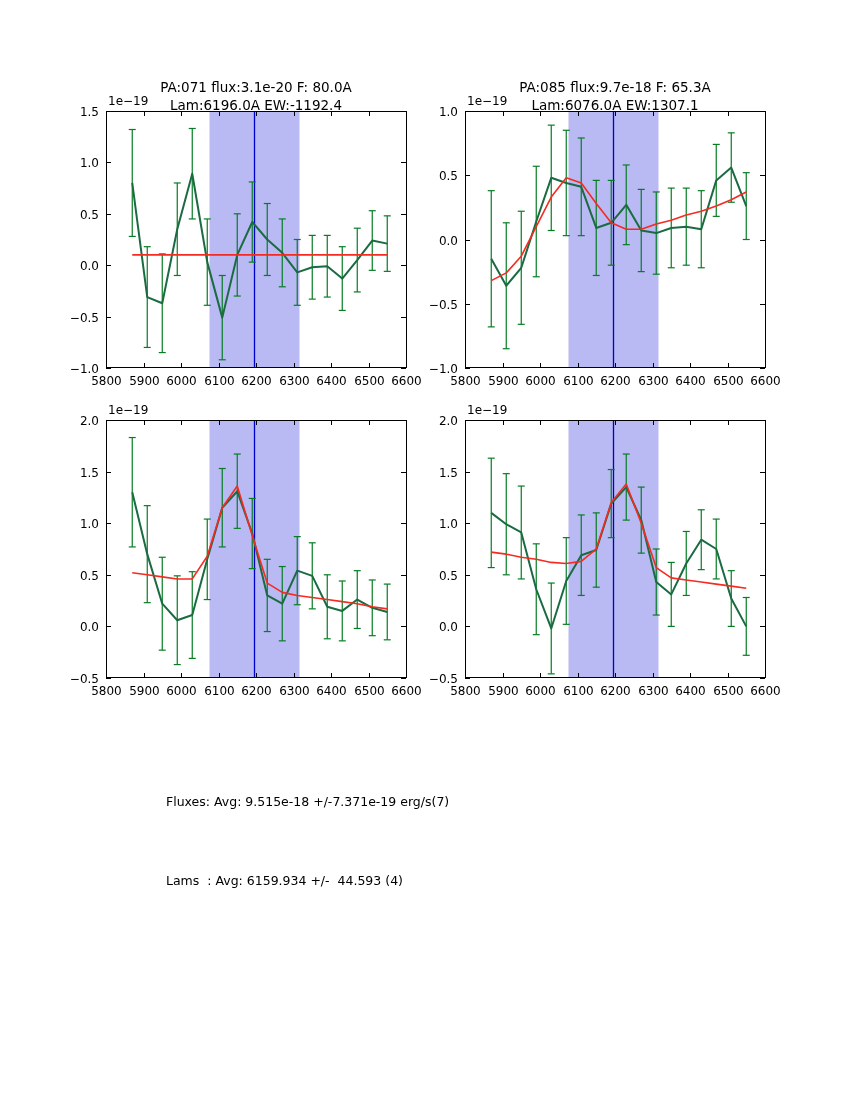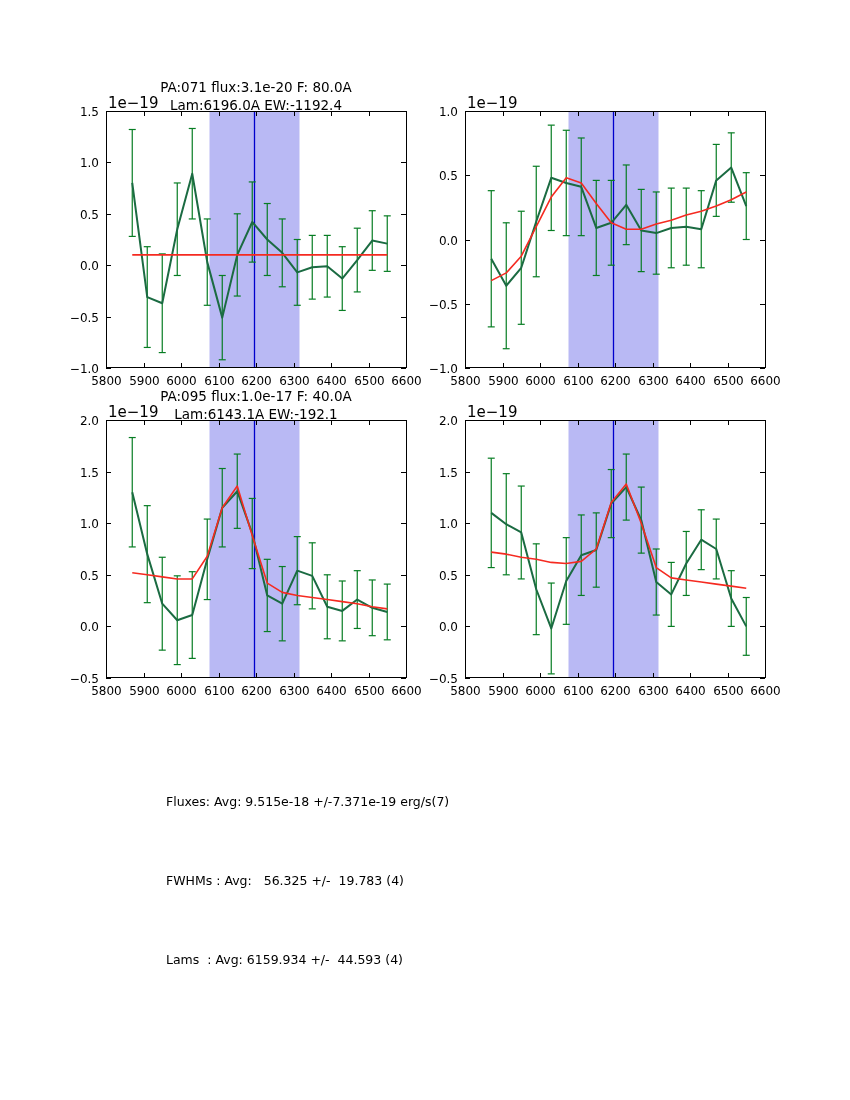--- a/index.html
+++ b/index.html
@@ -1,21 +1,21 @@
 <!DOCTYPE html>
 <html><head>
 <meta charset="utf-8">
 <style>
   html,body{margin:0;padding:0;background:#fff;}
   .figure{position:relative;width:850px;height:1100px;background:#ffffff;
           font-family:"DejaVu Sans","Liberation Sans",sans-serif;color:#000;overflow:hidden;}
   .panel{position:absolute;width:380px;height:333px;}
   .ptitle{position:absolute;left:56px;top:2px;width:300px;text-align:center;
           font-size:13.5px;line-height:17.5px;white-space:nowrap;margin-top:12px;}
-  .offset{position:absolute;left:58px;top:29px;font-size:15px;}
+  .offset{position:absolute;left:58px;top:29px;font-size:12px;}
   svg.plot{position:absolute;left:0;top:46px;overflow:visible;}
   .ticklabel{font-size:12px;fill:#000;font-family:"DejaVu Sans","Liberation Sans",sans-serif;}
   .footer{position:absolute;left:166px;top:737px;font-size:12.5px;line-height:26.2px;
           white-space:pre;color:#000;}
 </style>
 </head>
 <body>
 
 <div class="figure">
 
@@ -133,20 +133,24 @@
           <text x="49" y="158.5" text-anchor="end" class="ticklabel">0.0</text>
           <text x="49" y="107.5" text-anchor="end" class="ticklabel">0.5</text>
           <text x="49" y="55.5" text-anchor="end" class="ticklabel">1.0</text>
           <text x="49" y="4.5" text-anchor="end" class="ticklabel">1.5</text>
         </g>
         <rect x="56.5" y="0.5" width="300" height="256" fill="none" stroke="#000000" stroke-width="1" shape-rendering="crispEdges"></rect>
       </svg>
   </div>
 
   <div class="panel" style="left: 409px; top: 65px;">
+    <div class="ptitle">
+      <div>PA:085 flux:9.7e-18 F: 65.3A</div>
+      <div>Lam:6076.0A EW:1307.1</div>
+    </div>
     <div class="offset">1e−19</div>
     <svg class="plot" width="380" height="292">
         <rect x="159.5" y="0" width="90" height="257" fill="#b9b9f4"></rect>
         <line x1="204.5" y1="0" x2="204.5" y2="257" stroke="#0000cc" stroke-width="1.3"></line>
         <g stroke="#077d23" stroke-width="1.2">
           <line x1="82.25" y1="79.67" x2="82.25" y2="215.88000000000002"></line>
           <line x1="78.75" y1="79.67" x2="85.75" y2="79.67"></line>
           <line x1="78.75" y1="215.88000000000002" x2="85.75" y2="215.88000000000002"></line>
           <line x1="97.25" y1="111.795" x2="97.25" y2="237.72500000000002"></line>
           <line x1="93.75" y1="111.795" x2="100.75" y2="111.795"></line>
@@ -246,24 +250,20 @@
           <text x="49" y="197.5" text-anchor="end" class="ticklabel">−0.5</text>
           <text x="49" y="133.5" text-anchor="end" class="ticklabel">0.0</text>
           <text x="49" y="68.5" text-anchor="end" class="ticklabel">0.5</text>
           <text x="49" y="4.5" text-anchor="end" class="ticklabel">1.0</text>
         </g>
         <rect x="56.5" y="0.5" width="300" height="256" fill="none" stroke="#000000" stroke-width="1" shape-rendering="crispEdges"></rect>
       </svg>
   </div>
 
   <div class="panel" style="left: 50px; top: 374px;">
-    <div class="ptitle">
-      <div>PA:095 flux:1.0e-17 F: 40.0A</div>
-      <div>Lam:6143.1A EW:-192.1</div>
-    </div>
     <div class="offset">1e−19</div>
     <svg class="plot" width="380" height="292">
         <rect x="159.5" y="0" width="90" height="258" fill="#b9b9f4"></rect>
         <line x1="204.5" y1="0" x2="204.5" y2="258" stroke="#0000cc" stroke-width="1.3"></line>
         <g stroke="#077d23" stroke-width="1.2">
           <line x1="82.25" y1="17.543999999999993" x2="82.25" y2="126.93599999999999"></line>
           <line x1="78.75" y1="17.543999999999993" x2="85.75" y2="17.543999999999993"></line>
           <line x1="78.75" y1="126.93599999999999" x2="85.75" y2="126.93599999999999"></line>
           <line x1="97.25" y1="85.656" x2="97.25" y2="182.664"></line>
           <line x1="93.75" y1="85.656" x2="100.75" y2="85.656"></line>
@@ -483,19 +483,18 @@
           <text x="49" y="107.5" text-anchor="end" class="ticklabel">1.0</text>
           <text x="49" y="56.5" text-anchor="end" class="ticklabel">1.5</text>
           <text x="49" y="4.5" text-anchor="end" class="ticklabel">2.0</text>
         </g>
         <rect x="56.5" y="0.5" width="300" height="257" fill="none" stroke="#000000" stroke-width="1" shape-rendering="crispEdges"></rect>
       </svg>
   </div>
 
   <div class="footer">
     <div>Fluxes: Avg: 9.515e-18 +/-7.371e-19 erg/s(7)</div>
-    <div>FWHMs : Avg:   56.325 +/-  19.783 (4)</div>
     <div>Lams  : Avg: 6159.934 +/-  44.593 (4)</div>
     
     
   </div>
 
 </div>
 
 </body></html>

